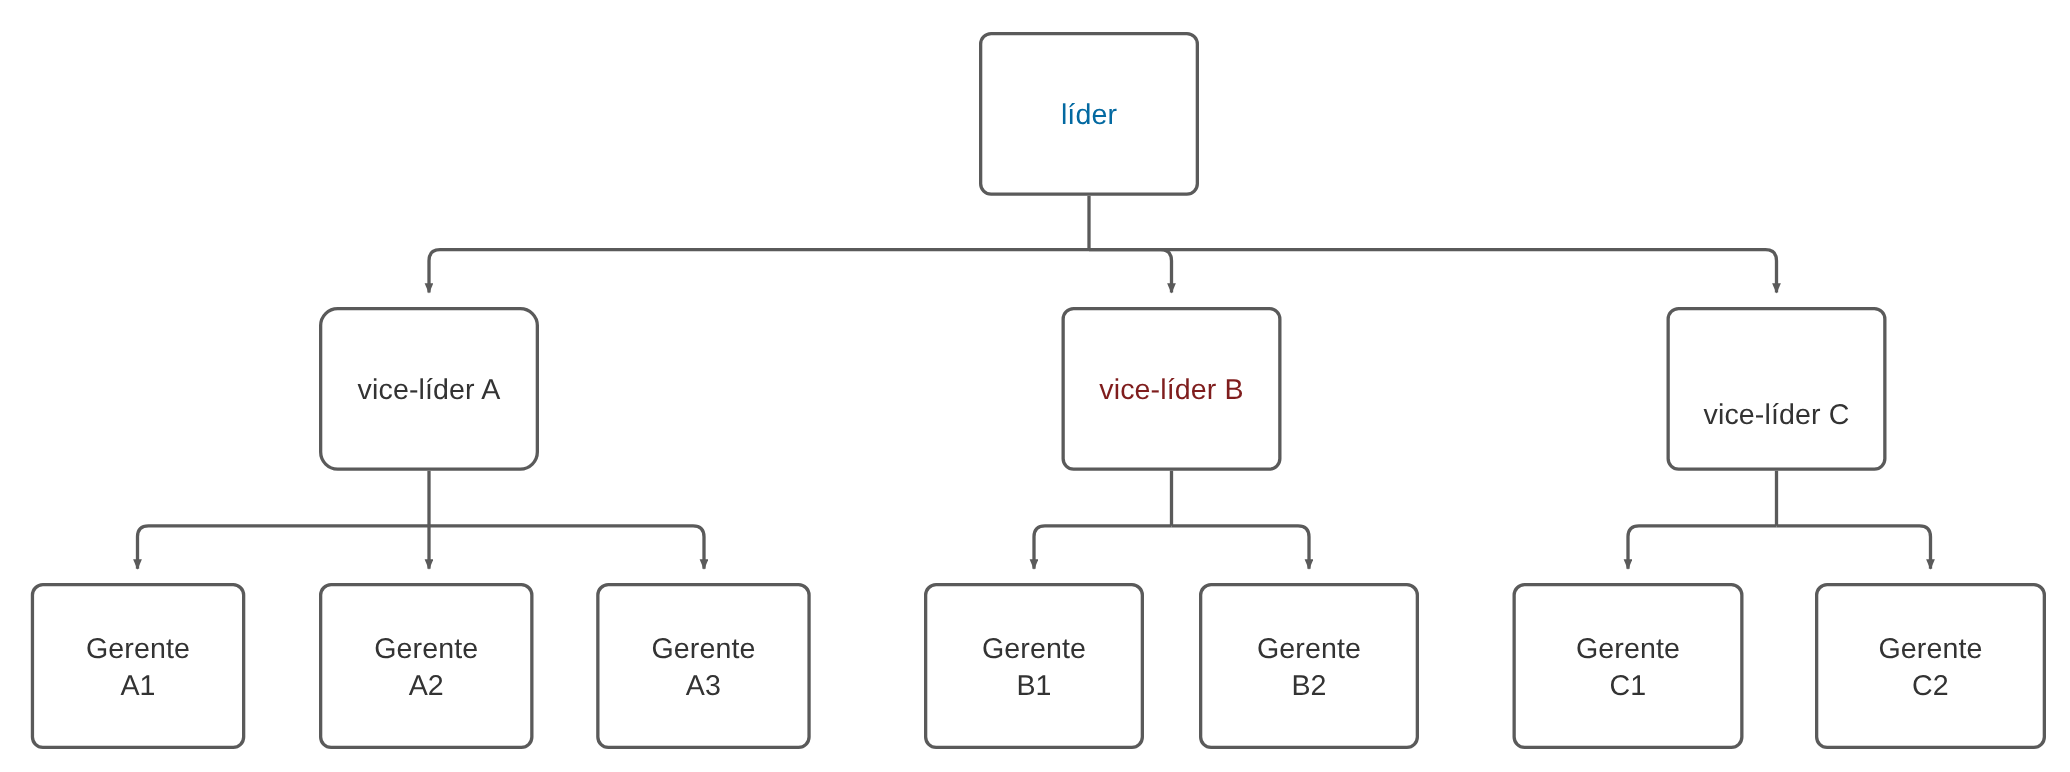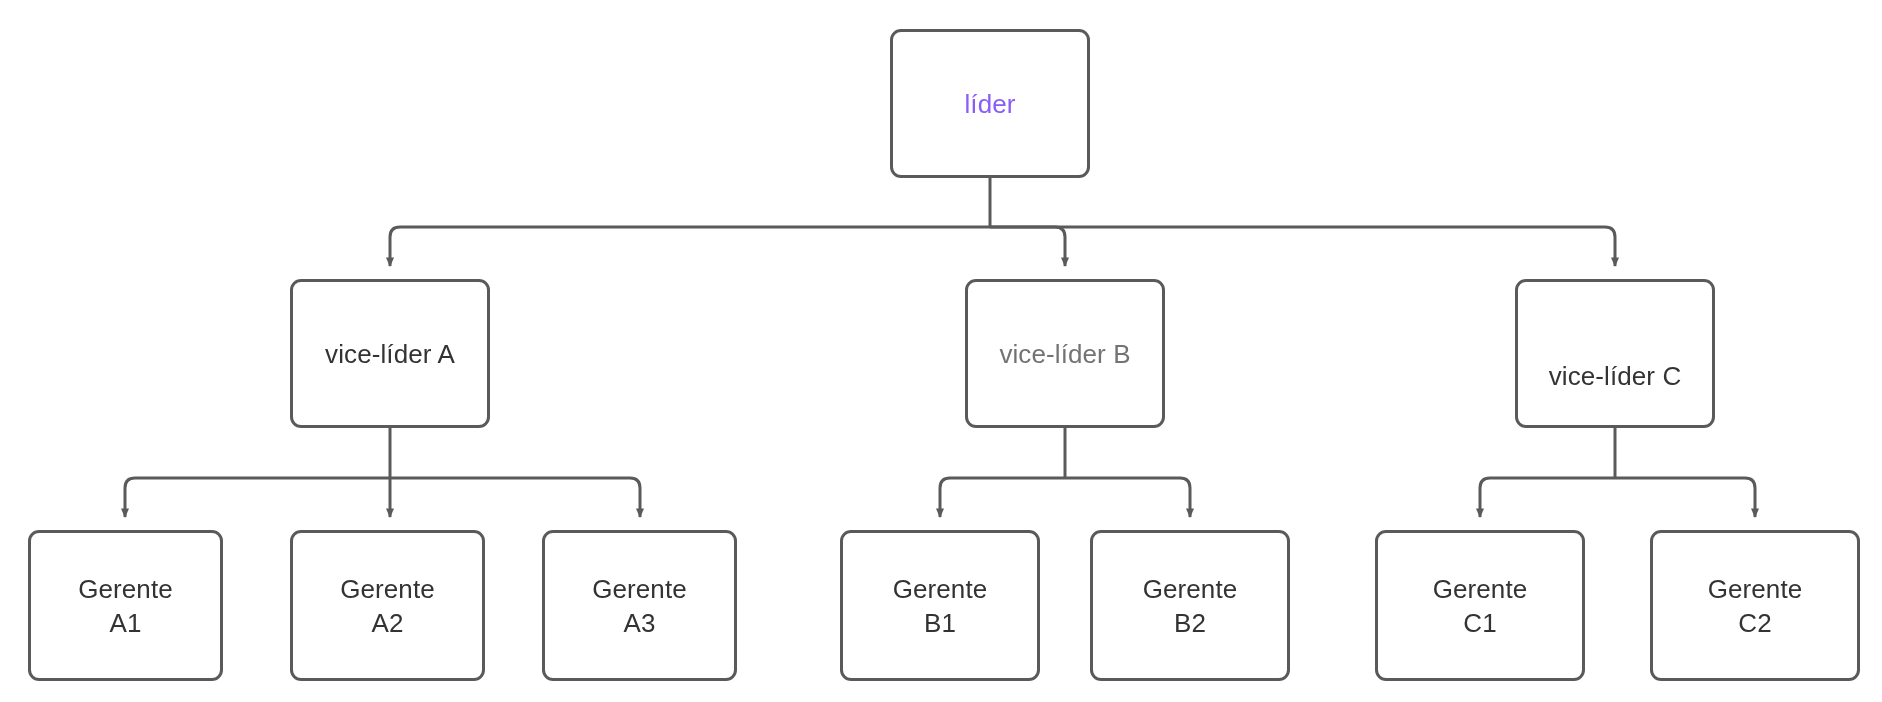--- a/index.html
+++ b/index.html
@@ -77,27 +77,27 @@
       <path d="M 1065 478 L 950 478 Q 940 478 940 488 L 940 517" marker-end="url(#arrowhead)"></path>
       <path d="M 1065 478 L 1180 478 Q 1190 478 1190 488 L 1190 517" marker-end="url(#arrowhead)"></path>
 
       <path d="M 1615 428 L 1615 478"></path>
       <path d="M 1615 478 L 1490 478 Q 1480 478 1480 488 L 1480 517" marker-end="url(#arrowhead)"></path>
       <path d="M 1615 478 L 1745 478 Q 1755 478 1755 488 L 1755 517" marker-end="url(#arrowhead)"></path>
     </g>
   </svg>
 
   <div class="node" style="left: 890px; top: 29px; width: 200px; height: 149px; background: rgb(255, 255, 255); border-color: rgb(90, 90, 90);">
-    <span class="node-label" style="color: #8b5cf6;">líder</span>
+    <span class="node-label" style="color: #0369a1;">líder</span>
   </div>
-  <div class="node" style="left: 290px; top: 279px; width: 200px; height: 149px; background: rgb(255, 255, 255); border-color: rgb(90, 90, 90);">
+  <div class="node" style="left: 290px; top: 279px; width: 200px; height: 149px; background: rgb(255, 255, 255); border-color: rgb(90, 90, 90); border-radius: 17px;">
     <span class="node-label" style="color: rgb(51, 51, 51);">vice-líder A</span>
   </div>
   <div class="node" style="left: 965px; top: 279px; width: 200px; height: 149px; background: rgb(255, 255, 255); border-color: rgb(90, 90, 90);">
-    <span class="node-label" style="color: #737373;">vice-líder B</span>
+    <span class="node-label" style="color: #7f1d1d;">vice-líder B</span>
   </div>
   <div class="node" style="left: 1515px; top: 279px; width: 200px; height: 149px; background: rgb(255, 255, 255); border-color: rgb(90, 90, 90);">
     <span class="node-label" style="color: rgb(51, 51, 51); margin-top: 44px;">vice-líder C</span>
   </div>
   <div class="node" style="left: 28px; top: 530px; width: 195px; height: 151px; background: rgb(255, 255, 255); border-color: rgb(90, 90, 90);">
     <span class="node-label" style="color: rgb(51, 51, 51);">Gerente
 A1</span>
   </div>
   <div class="node" style="left: 290px; top: 530px; width: 195px; height: 151px; background: rgb(255, 255, 255); border-color: rgb(90, 90, 90);">
     <span class="node-label" style="color: rgb(51, 51, 51);">Gerente

